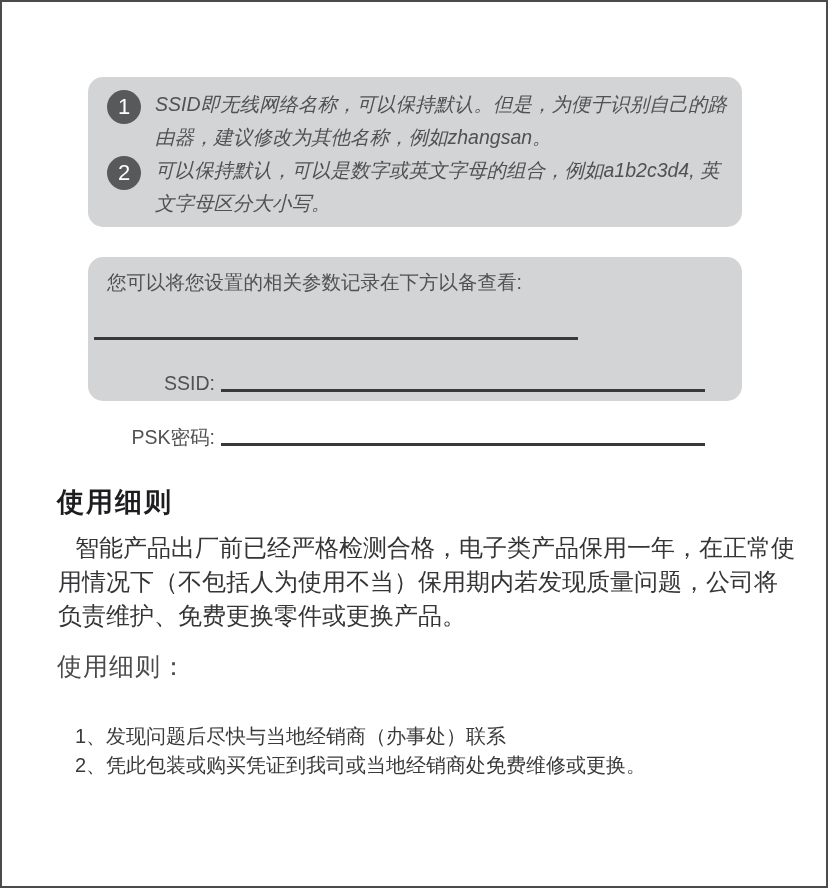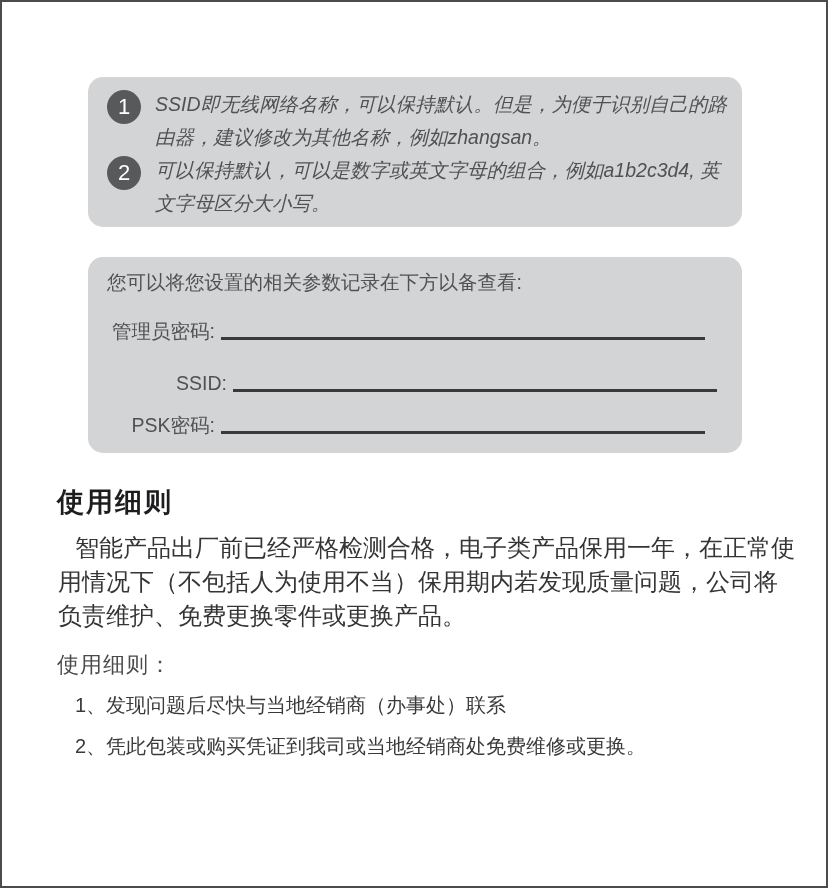--- a/index.html
+++ b/index.html
@@ -18,21 +18,21 @@
   
   .gray-box {
     position: absolute;
     left: 86px;
     width: 654px;
     background: #d3d4d6;
     border-radius: 15px;
     box-sizing: border-box;
   }
   .tips-box { top: 75px; height: 150px; padding: 11px 0 0 19px; }
-  .record-box { top: 255px; height: 196px; padding-top: 13px; }
+  .record-box { top: 255px; height: 144px; padding-top: 13px; }
 
   
   .tip-row { display: flex; align-items: flex-start; }
   .tip-badge {
     flex: 0 0 34px;
     width: 34px; height: 34px;
     margin-top: 2px;
     margin-right: 14px;
     border-radius: 50%;
     background: #58595b;
@@ -51,22 +51,22 @@
 
   
   .record-intro {
     margin-left: 19px;
     font-size: 19.5px;
     line-height: 24px;
     color: #505153;
   }
   .field-row { display: flex; align-items: flex-end; height: 26px; }
   .field-row.r1 { margin-top: 24px; }
-  .field-row.r2 { margin-top: 26px; padding-left: 12px; }
-  .field-row.r3 { margin-top: 16px; }
+  .field-row.r2 { margin-top: 26px; }
+  .field-row.r3 { margin-top: 28px; }
   .field-label {
     width: 127px;
     text-align: right;
     font-size: 19.5px;
     line-height: 26px;
     color: #505153;
     white-space: nowrap;
   }
   .field-line {
     width: 484px;
@@ -92,32 +92,32 @@
     font-size: 24px;
     line-height: 34px;
     color: #353537;
     text-indent: 17px;
   }
 
   
   .usage-heading {
     position: absolute;
     left: 55px; top: 648px;
-    font-size: 22px;
+    font-size: 25px;
     letter-spacing: 1px;
     color: #4a4a4c;
   }
   .usage-list {
     position: absolute;
-    left: 73px; top: 691px;
+    left: 73px; top: 722px;
     font-size: 20px;
     line-height: 25px;
     color: #3a3a3c;
   }
-  .usage-item + .usage-item { margin-top: 16px; }
+  .usage-item + .usage-item { margin-top: 4px; }
 </style>
 </head>
 <body>
 
 <div class="page">
 
   <div class="gray-box tips-box">
     <div class="tip-row">
       <div class="tip-badge">1</div>
       <div class="tip-text">SSID即无线网络名称，可以保持默认。但是，为便于识别自己的路由器，建议修改为其他名称，例如zhangsan。</div>
@@ -125,21 +125,20 @@
     <div class="tip-row">
       <div class="tip-badge">2</div>
       <div class="tip-text">可以保持默认，可以是数字或英文字母的组合，例如a1b2c3d4, 英文字母区分大小写。</div>
     </div>
   </div>
 
   <div class="gray-box record-box">
     <div class="record-intro">您可以将您设置的相关参数记录在下方以备查看:</div>
 
     <div class="field-row r1">
-      <div class="field-label">管理员密码:</div>
       <div class="field-line"></div>
     </div>
 
     <div class="field-row r2">
       <div class="field-label">SSID:</div>
       <div class="field-line"></div>
     </div>
 
     <div class="field-row r3">
       <div class="field-label">PSK密码:</div>

